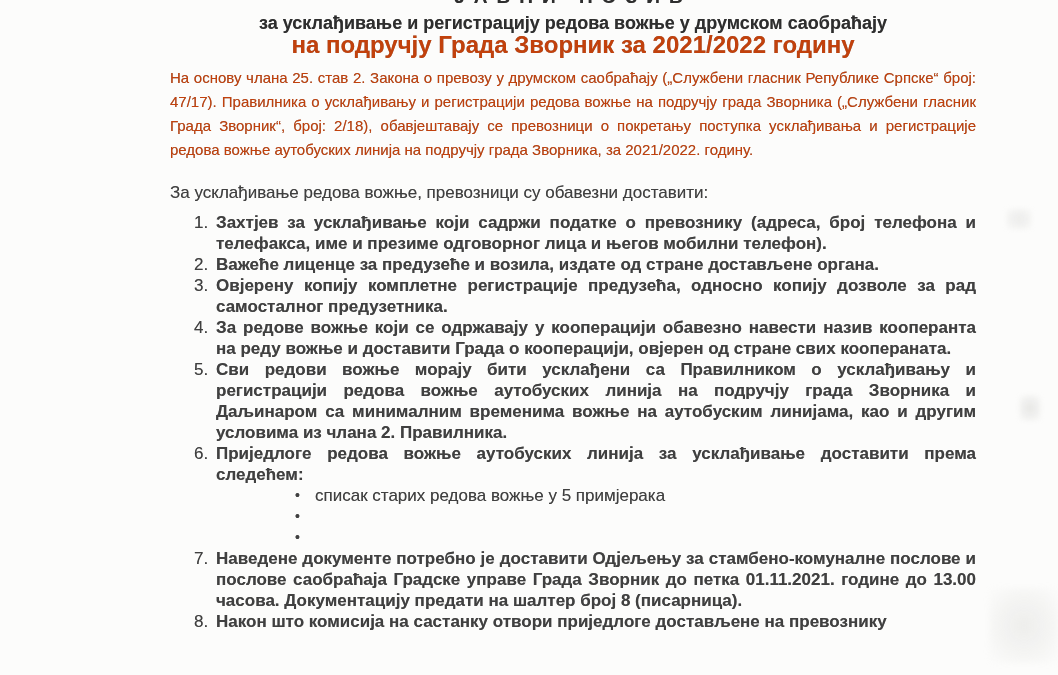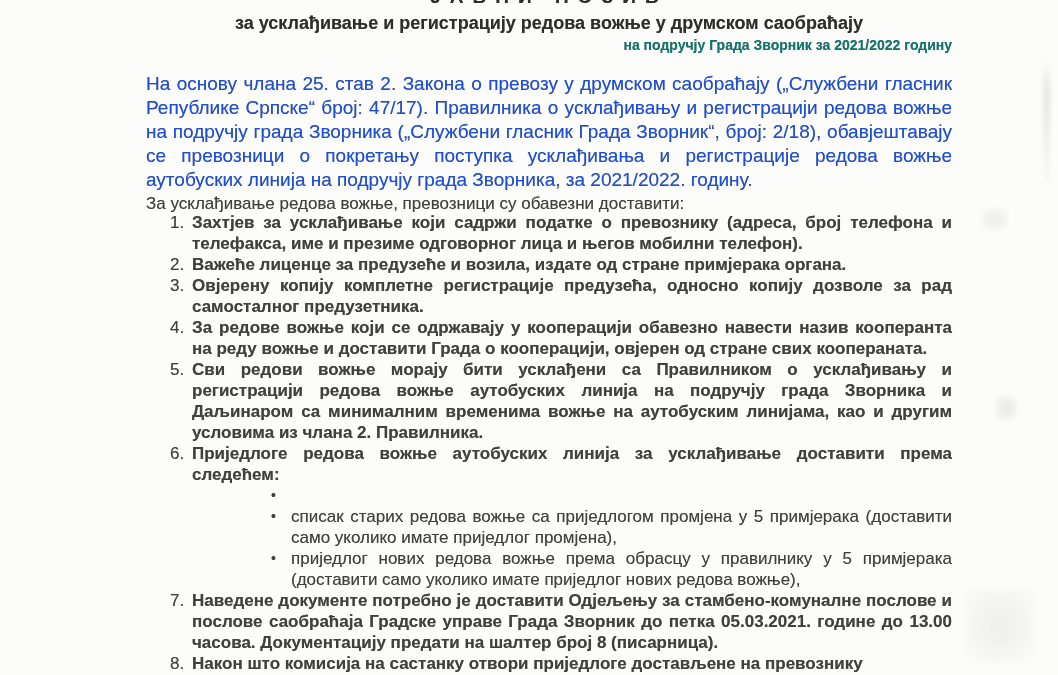--- a/index.html
+++ b/index.html
@@ -4,44 +4,44 @@
 <style>
   html, body { margin: 0; padding: 0; }
   body {
     width: 1058px; height: 675px;
     background: #fcfcfb;
     overflow: hidden;
     position: relative;
     font-family: "Liberation Sans", "DejaVu Sans", sans-serif;
     color: #3f3f3f;
   }
-  .doc { position: absolute; inset: 0; }
+  .doc { position: absolute; inset: 0; margin-left: 24px; }
   .col { position: absolute; left: 146px; width: 806px; }
 
   
   .scan-text { text-shadow: 0 0 0.5px rgba(70,70,70,.55); }
 
   
   .title1-clip {
     top: 0; height: 9px; overflow: hidden;
     text-align: center;
   }
   .title1-clip .inner {
     display: block; margin-top: -14px;
     font-size: 19px; font-weight: 700; color: #2e2e2e;
     letter-spacing: 9px; white-space: nowrap;
   }
   .title2 { top: 12px; text-align: center; font-size: 18px; font-weight: 700; color: #2e2e2e; line-height: 22px; }
-  .title3 { top: 34px; text-align: right; font-size: 14px; font-weight: 700; color: #0f766e; line-height: 22px; }
+  .title3 { top: 34px; text-align: center; font-size: 24px; font-weight: 700; color: #c2410c; line-height: 22px; }
 
   .para1 {
-    top: 72px; font-size: 19px; line-height: 24px;
-    text-align: justify; color: #1d4ed8;
+    top: 66px; font-size: 15px; line-height: 24px;
+    text-align: justify; color: #c2410c;
   }
-  .list-intro { top: 193px; font-size: 17px; line-height: 21px; color: #404040; }
+  .list-intro { top: 182px; font-size: 17px; line-height: 21px; color: #404040; }
 
   .list-block { top: 212px; font-size: 17px; line-height: 21px; color: #404040; }
 
   .li { display: flex; }
   .li .num {
     flex: 0 0 46px; box-sizing: border-box;
     padding-left: 24px; text-align: left;
   }
   .li .tx { flex: 1; text-align: justify; font-weight: bold; }
 
@@ -95,21 +95,21 @@
 
   <div class="col list-block">
 
     <div class="li">
       <span class="num">1.</span>
       <span class="tx">Захтјев за усклађивање који садржи податке о превознику (адреса, број телефона и телефакса, име и презиме одговорног лица и његов мобилни телефон).</span>
     </div>
 
     <div class="li">
       <span class="num">2.</span>
-      <span class="tx">Важеће лиценце за предузеће и возила, издате од стране примјерака органа.</span>
+      <span class="tx">Важеће лиценце за предузеће и возила, издате од стране достављене органа.</span>
     </div>
 
     <div class="li">
       <span class="num">3.</span>
       <span class="tx">Овјерену копију комплетне регистрације предузећа, односно копију дозволе за рад самосталног предузетника.</span>
     </div>
 
     <div class="li">
       <span class="num">4.</span>
       <span class="tx">За редове вожње који се одржавају у кооперацији обавезно навести назив кооперанта на реду вожње и доставити Града о кооперацији, овјерен од стране свих коопераната.</span>
@@ -120,36 +120,35 @@
       <span class="tx">Сви редови вожње морају бити усклађени са Правилником о усклађивању и регистрацији редова вожње аутобуских линија на подручју града Зворника и Даљинаром са минималним временима вожње на аутобуским линијама, као и другим условима из члана 2. Правилника.</span>
     </div>
 
     <div class="li">
       <span class="num">6.</span>
       <span class="tx">Приједлоге редова вожње аутобуских линија за усклађивање доставити према следећем:</span>
     </div>
 
     <div class="bullet">
       <span class="dot">•</span>
+      <span class="tx">списак старих редова вожње у 5 примјерака</span>
     </div>
 
     <div class="bullet">
       <span class="dot">•</span>
-      <span class="tx">списак старих редова вожње са приједлогом промјена у 5 примјерака (доставити само уколико имате приједлог промјена),</span>
     </div>
 
     <div class="bullet">
       <span class="dot">•</span>
-      <span class="tx">приједлог нових редова вожње према обрасцу у правилнику у 5 примјерака (доставити само уколико имате приједлог нових редова вожње),</span>
     </div>
 
 
     <div class="li">
       <span class="num">7.</span>
-      <span class="tx">Наведене документе потребно је доставити Одјељењу за стамбено-комуналне послове и послове саобраћаја Градске управе Града Зворник до петка 05.03.2021. године до 13.00 часова. Документацију предати на шалтер број 8 (писарница).</span>
+      <span class="tx">Наведене документе потребно је доставити Одјељењу за стамбено-комуналне послове и послове саобраћаја Градске управе Града Зворник до петка 01.11.2021. године до 13.00 часова. Документацију предати на шалтер број 8 (писарница).</span>
     </div>
 
     <div class="li">
       <span class="num">8.</span>
       <span class="tx">Након што комисија на састанку отвори приједлоге достављене на превознику</span>
     </div>
 
   </div>
 
   <div class="smudge smudge-streak-right"></div>

